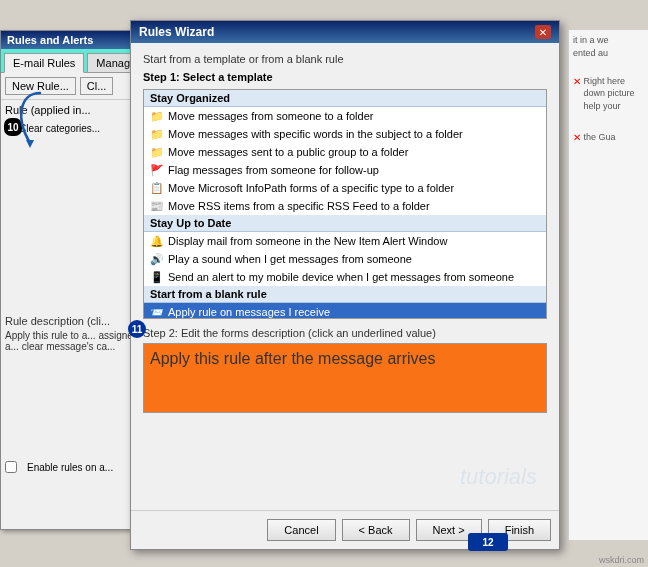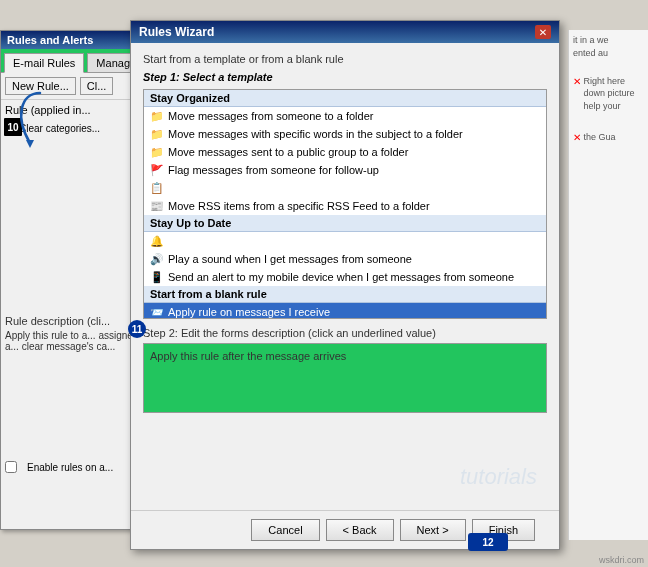--- a/index.html
+++ b/index.html
@@ -30,21 +30,21 @@
       padding: 3px 6px;
       font-size: 11px;
       font-weight: bold;
       display: flex;
       align-items: center;
       justify-content: space-between;
     }
     .rules-alerts-tabs {
       display: flex;
       border-bottom: 1px solid #999;
-      background: #22c55e;
+      background: #5eead4;
       padding-top: 4px;
     }
     .tab-btn {
       padding: 3px 8px;
       font-size: 11px;
       border: 1px solid #999;
       border-bottom: none;
       background: #e0e0e0;
       cursor: pointer;
       margin-left: 3px;
@@ -84,21 +84,21 @@
     .badge-10 {
       position: absolute;
       top: 118px;
       left: 4px;
       background: #000000;
       color: white;
       font-size: 10px;
       font-weight: bold;
       width: 18px;
       height: 18px;
-      border-radius: 1px;
+      border-radius: 7px;
       display: flex;
       align-items: center;
       justify-content: center;
       z-index: 20;
     }
     .rule-description-section {
       position: absolute;
       top: 280px;
       left: 0;
       width: 155px;
@@ -170,21 +170,20 @@
     .wizard-step-label {
       font-size: 11px;
       color: #333;
       margin-bottom: 6px;
     }
     .wizard-step-title {
       font-size: 11px;
       font-weight: bold;
       color: #000;
       margin-bottom: 6px;
-      font-style: italic;
     }
 
     
     .template-listbox {
       border: 1px solid #999;
       background: white;
       height: 230px;
       overflow-y: auto;
       margin-bottom: 8px;
       flex-shrink: 0;
@@ -219,32 +218,32 @@
     }
 
     
     .step2-label {
       font-size: 11px;
       color: #333;
       margin-bottom: 4px;
     }
     .step2-box {
       border: 1px solid #999;
-      background: #22c55e;
+      background: #f97316;
       flex: 1;
       padding: 6px;
-      font-size: 11px;
+      font-size: 16px;
       color: #333;
       overflow-y: auto;
       min-height: 70px;
     }
 
     
     .wizard-footer {
-      padding: 8px 24px;
+      padding: 8px 8px;
       display: flex;
       justify-content: flex-end;
       gap: 6px;
       border-top: 1px solid #ccc;
       flex-shrink: 0;
     }
     .footer-btn {
       padding: 4px 16px;
       font-size: 11px;
       background: linear-gradient(to bottom, #f8f8f8, #e0e0e0);
@@ -407,29 +406,31 @@
       <div class="template-item">
         <span class="item-icon">📁</span>
         <span>Move messages sent to a public group to a folder</span>
       </div>
       <div class="template-item">
         <span class="item-icon">🚩</span>
         <span>Flag messages from someone for follow-up</span>
       </div>
       <div class="template-item">
         <span class="item-icon">📋</span>
+        <span>Move Microsoft InfoPath forms of a specific type to a folder</span>
       </div>
       <div class="template-item">
         <span class="item-icon">📰</span>
         <span>Move RSS items from a specific RSS Feed to a folder</span>
       </div>
 
       <div class="template-section-header">Stay Up to Date</div>
       <div class="template-item">
         <span class="item-icon">🔔</span>
+        <span>Display mail from someone in the New Item Alert Window</span>
       </div>
       <div class="template-item">
         <span class="item-icon">🔊</span>
         <span>Play a sound when I get messages from someone</span>
       </div>
       <div class="template-item">
         <span class="item-icon">📱</span>
         <span>Send an alert to my mobile device when I get messages from someone</span>
       </div>
 

